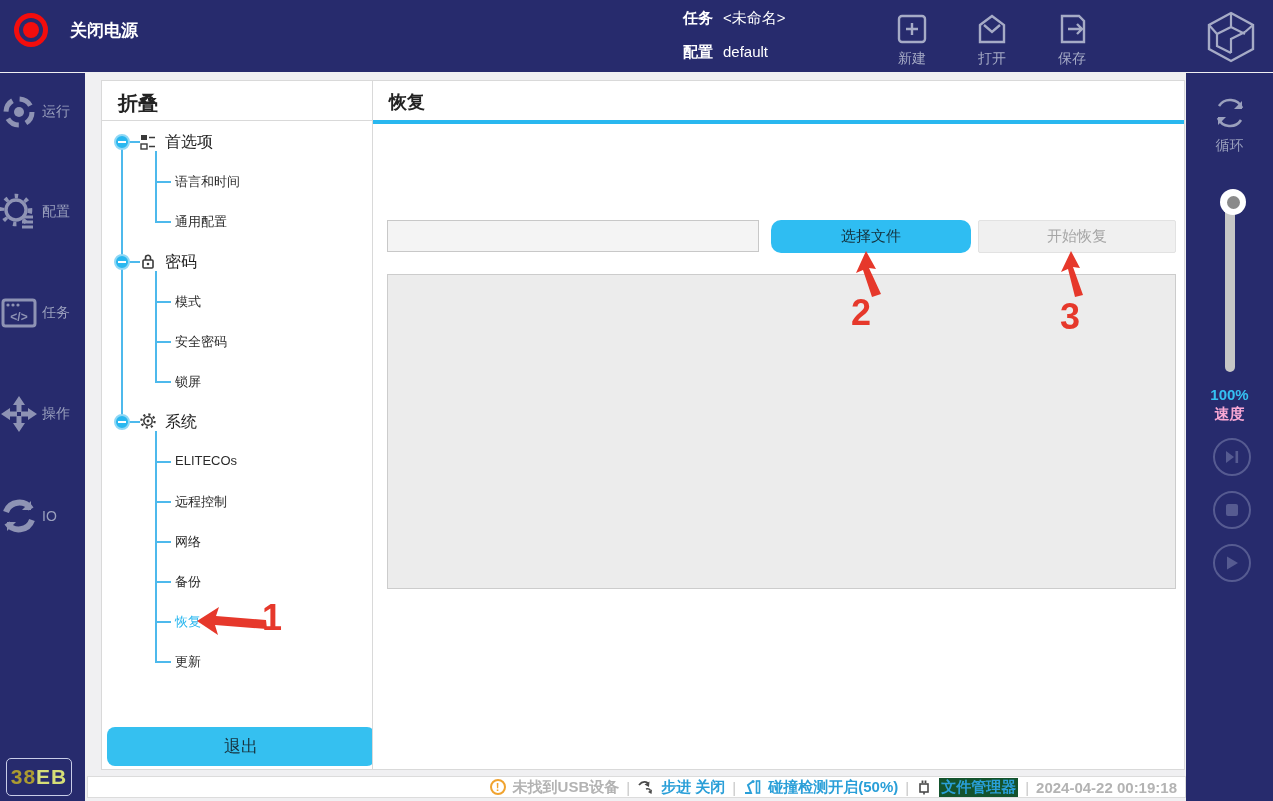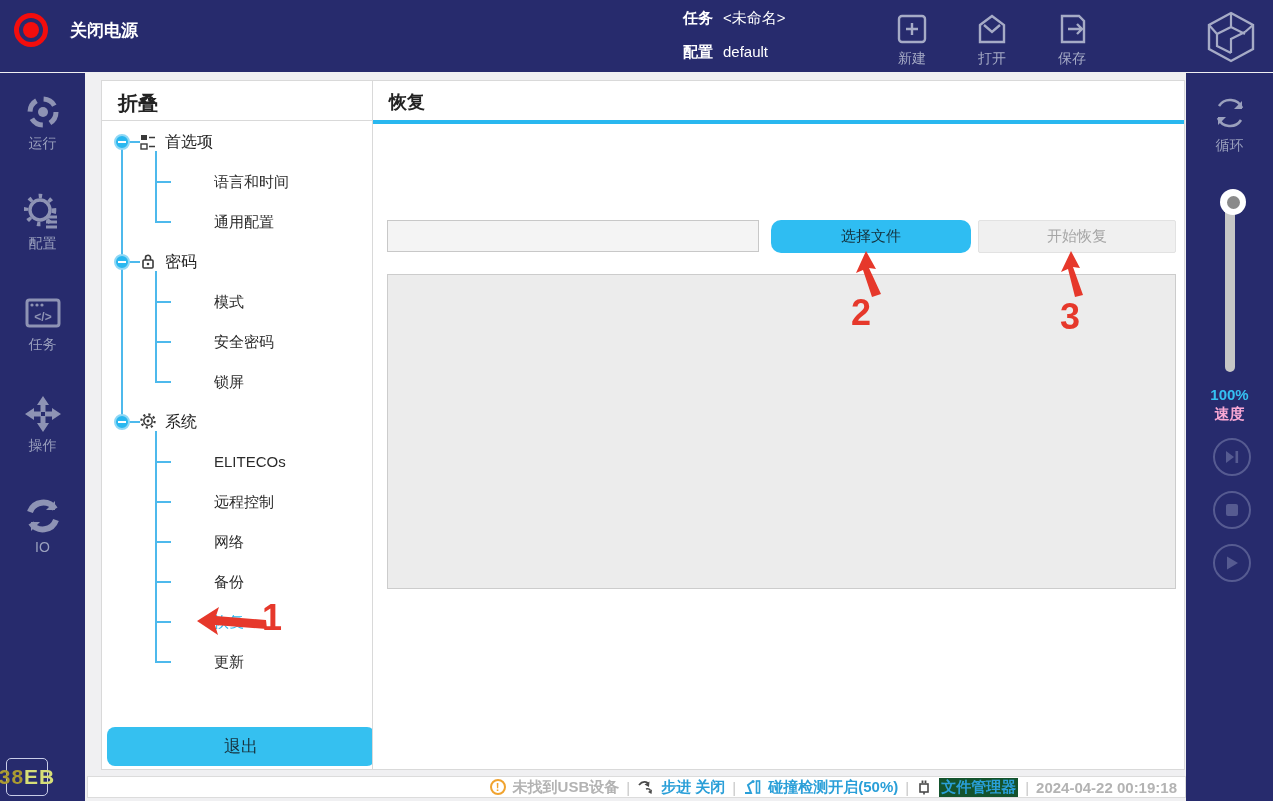--- a/index.html
+++ b/index.html
@@ -20,23 +20,23 @@
   .taskinfo { left:683px; top:9px; color:#fff; font-size:15px; line-height:18px; }
   .taskinfo .row { display:flex; gap:10px; margin-bottom:16px; }
   .taskinfo .lbl { font-weight:bold; }
   .tb-action { top:11px; width:60px; display:flex; flex-direction:column; align-items:center;
     gap:3px; color:#a6abc6; font-size:14px; cursor:pointer; }
   .brand { right:14px; top:8px; }
 
   
   .leftrail { left:0; top:73px; width:85px; height:728px; background:#272b6d; z-index:4; }
   .rightrail { left:1186px; top:73px; width:87px; height:728px; background:#272b6d; z-index:4; }
-  .nav-item { position:absolute; left:0; width:85px; display:flex; flex-direction:column;
+  .nav-item { position:absolute; left:0; width:85px; display:flex; 
     align-items:center; gap:4px; color:#9aa0bd; font-size:14px; cursor:pointer; }
-  .badge38 { position:absolute; left:6px; top:685px; width:42px; height:38px;
+  .badge38 { position:absolute; left:6px; top:685px; width:66px; height:38px;
     border:1px solid #c9cde8; border-radius:5px; display:flex; align-items:center;
     justify-content:center; font-size:21px; font-weight:bold; letter-spacing:1px; }
   .badge38 .p1 { color:#ac9b31; } .badge38 .p2 { color:#d6de77; }
 
   
   .loopblk { position:absolute; left:0; top:20px; width:87px; display:flex; flex-direction:column;
     align-items:center; gap:4px; color:#9aa0bd; font-size:14px; }
   .slider-track { position:absolute; left:39px; top:123px; width:10px; height:176px;
     background:#c6c6c6; border-radius:5px; }
   .slider-knob { position:absolute; left:34px; top:116px; width:26px; height:26px; background:#fff;
@@ -57,21 +57,21 @@
   .blue-underline { position:absolute; left:0; top:39px; width:100%; height:4px; background:#29b7ef; }
 
   
   .tline { position:absolute; background:#4db9ec; }
   .tnode { position:absolute; left:12px; width:16px; height:16px; background:#29b7ef;
     border:2px solid #8ed8f6; border-radius:50%; cursor:pointer;
     display:flex; align-items:center; justify-content:center; }
   .tnode .minus { width:8px; height:2px; background:#fff; }
   .tparent { position:absolute; left:63px; font-size:16px; color:#1f1f1f; cursor:pointer; white-space:nowrap; }
   .ticon { position:absolute; left:38px; width:16px; height:16px; }
-  .tchild { position:absolute; left:73px; font-size:15px; color:#2b2b2b; cursor:pointer; white-space:nowrap;margin-left:39px; }
+  .tchild { position:absolute; left:73px; font-size:13px; color:#2b2b2b; cursor:pointer; white-space:nowrap; }
   .tchild.sel { color:#29b7ef; }
   .exitbtn { position:absolute; left:5px; top:646px; width:268px; height:39px; background:#35c0f0;
     border:none; border-radius:8px; font-size:17px; color:#17313c; cursor:pointer;
     font-family:inherit; }
 
   
   .descr { position:absolute; left:16px; top:93px; font-size:15px; color:#555; }
   .fileinput { position:absolute; left:14px; top:139px; width:372px; height:32px;
     background:#f4f4f4; border:1px solid #c8c8c8; font-size:14px; padding:0 8px;
     font-family:inherit; }

